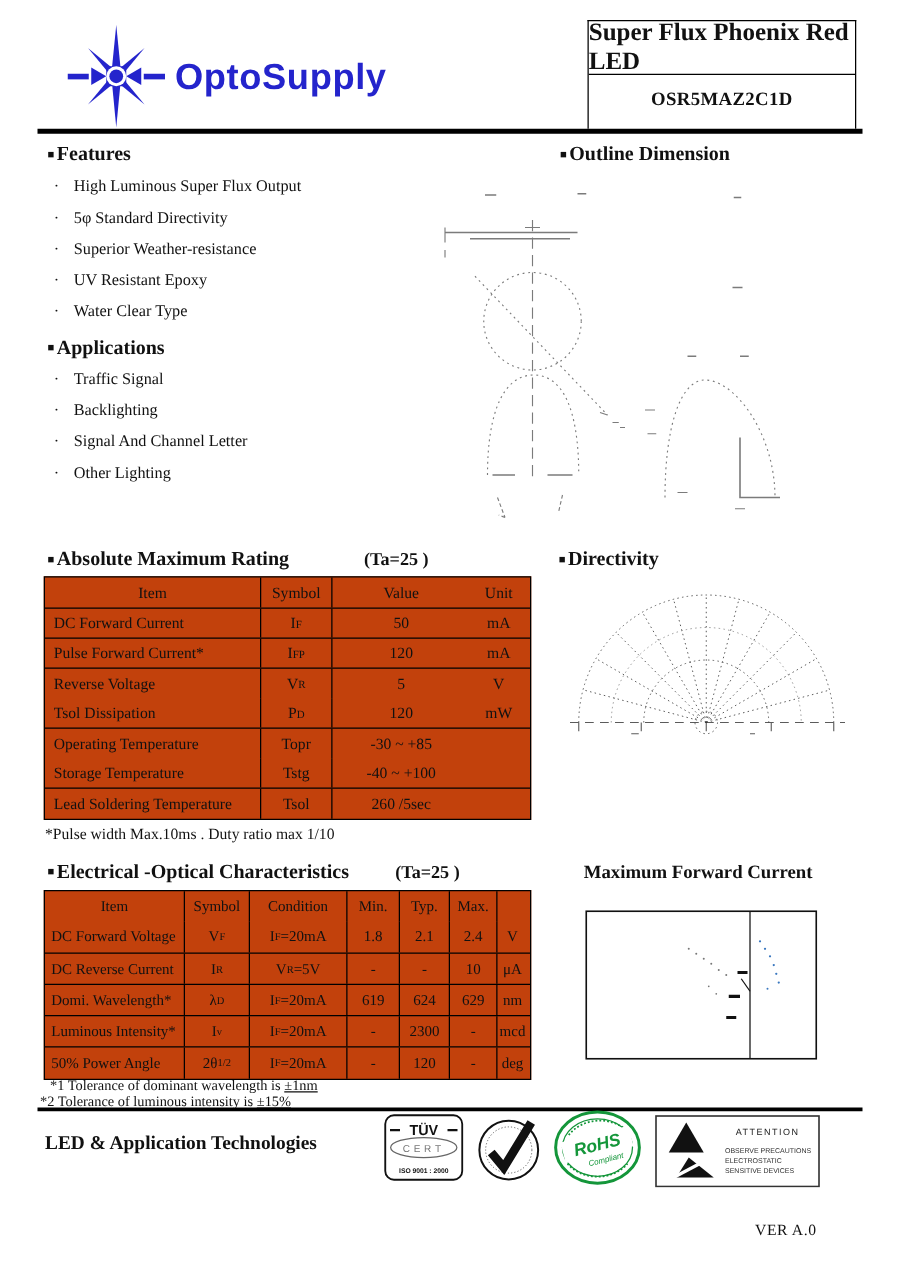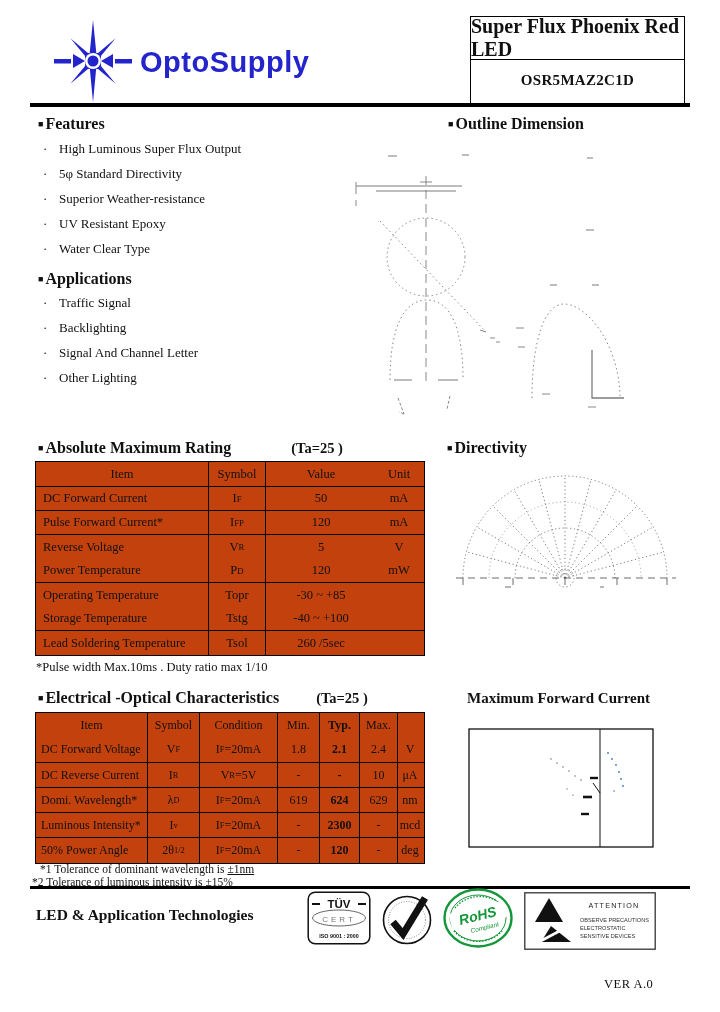--- a/index.html
+++ b/index.html
@@ -48,21 +48,21 @@
   
   .eot{width:390px;font-size:12px;}
   .eot .row{height:25px;}
   .eot .row.hd{height:24px;}
   .eot .row.r0{height:26px;}
   .eot .e1{width:112px;justify-content:flex-start;padding-left:5px;}
   .eot .hd .e1{justify-content:center;padding-left:0;}
   .eot .e2{width:52px;}
   .eot .e3{width:78px;}
   .eot .e4{width:42px;}
-  .eot .e5{width:40px;font-weight:bold;}
+  .eot .e5{width:40px;}
   .eot .e6{width:38px;}
   .eot .e7{width:24px;}
 
   .fnote{position:absolute;font-size:12.5px;}
   .fnote2{position:absolute;font-size:11.5px;}
   .fnote2 .em{text-decoration:underline;text-align:right;}
 
   .mfc-title{position:absolute;font-weight:bold;font-size:15px;}
   .company{position:absolute;font-weight:bold;font-size:15.5px;}
   .version{position:absolute;font-size:12.5px;letter-spacing:.5px;}
@@ -208,21 +208,21 @@
     <div class="row">
       <div class="cell c1 br">Reverse Voltage</div>
       <div class="cell c2 br">
           <span>V</span>
           <sub>R</sub>
         </div>
       <div class="cell c3">5</div>
       <div class="cell c4">V</div>
     </div>
     <div class="row bb">
-      <div class="cell c1 br">Power Temperature</div>
+      <div class="cell c1 br">Tsol Dissipation</div>
       <div class="cell c2 br">
           <span>P</span>
           <sub>D</sub>
         </div>
       <div class="cell c3">120</div>
       <div class="cell c4">mW</div>
     </div>
     <div class="row">
       <div class="cell c1 br">Operating Temperature</div>
       <div class="cell c2 br">

